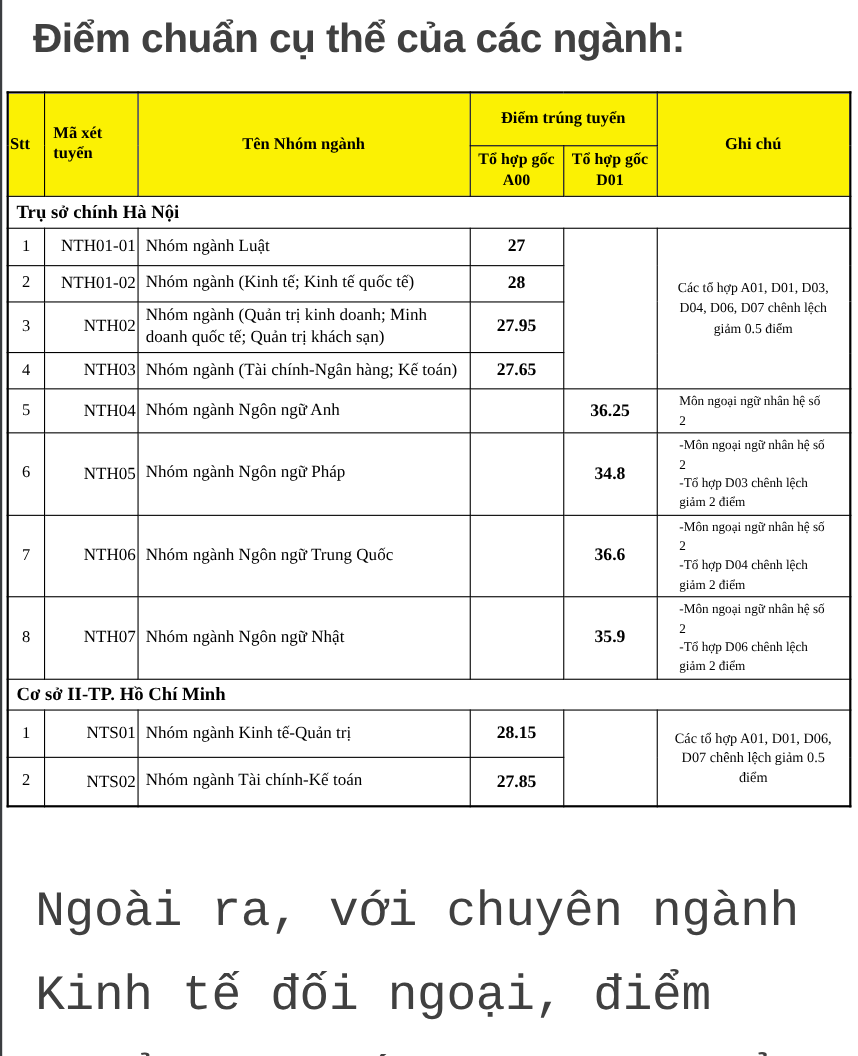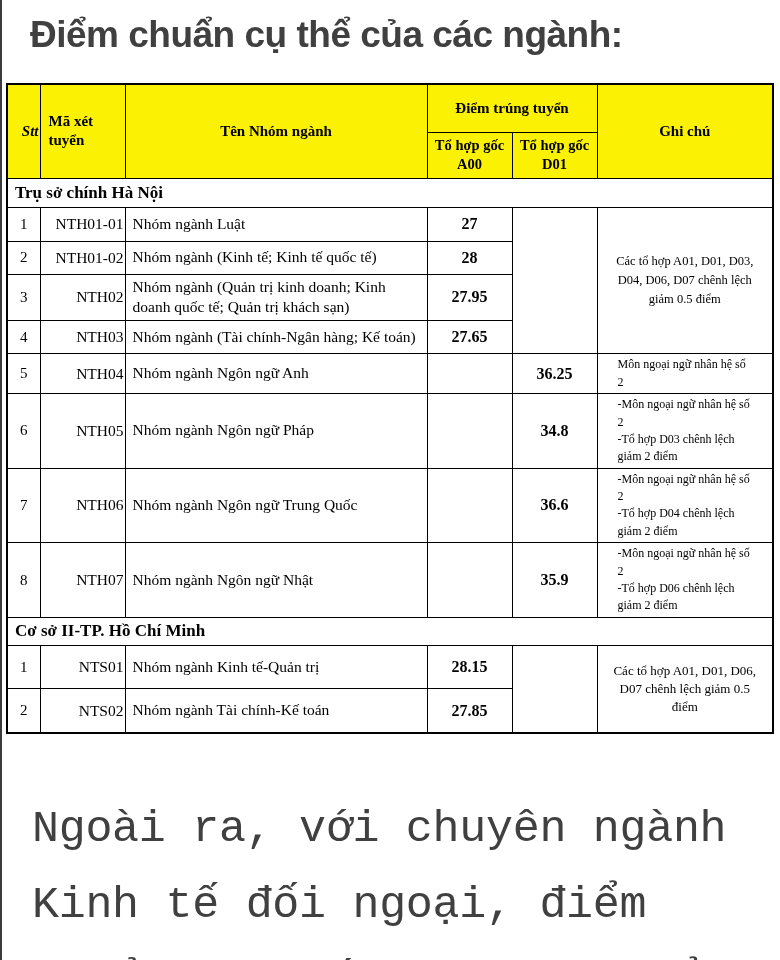--- a/index.html
+++ b/index.html
@@ -36,21 +36,21 @@
     vertical-align:middle;
     overflow:hidden;
   }
   thead th {
     background:#fbf103;
     font-weight:bold;
     font-size:15px;
     line-height:1.3;
     white-space:pre-line;
   }
-  th.h-stt { text-align:right;font-style:italic; }
+  th.h-stt { text-align:left; }
   th.h-ma  { text-align:left; padding-left:8px; }
   th.h-ten { text-align:center; }
   th.h-diem{ text-align:center; }
   th.h-a00, th.h-d01 { text-align:center; font-size:14.5px; }
   th.h-ghichu { text-align:center; }
   tr.section-row td {
     font-weight:bold;
     font-size:17px;
     text-align:left;
     padding-left:7px;
@@ -126,21 +126,21 @@
     </tr>
     <tr style="height:33px">
       <td class="stt">2</td>
       <td class="ma">NTH01-02</td>
       <td class="ten">Nhóm ngành (Kinh tế; Kinh tế quốc tế)</td>
       <td class="num">28</td>
     </tr>
     <tr style="height:46px">
       <td class="stt">3</td>
       <td class="ma">NTH02</td>
-      <td class="ten">Nhóm ngành (Quản trị kinh doanh; Kinh doanh quốc tế; Quản trị khách sạn)</td>
+      <td class="ten">Nhóm ngành (Quản trị kinh doanh; Minh doanh quốc tế; Quản trị khách sạn)</td>
       <td class="num">27.95</td>
     </tr>
     <tr style="height:33px">
       <td class="stt">4</td>
       <td class="ma">NTH03</td>
       <td class="ten">Nhóm ngành (Tài chính-Ngân hàng; Kế toán)</td>
       <td class="num">27.65</td>
     </tr>
     <tr style="height:32px">
       <td class="stt">5</td>

